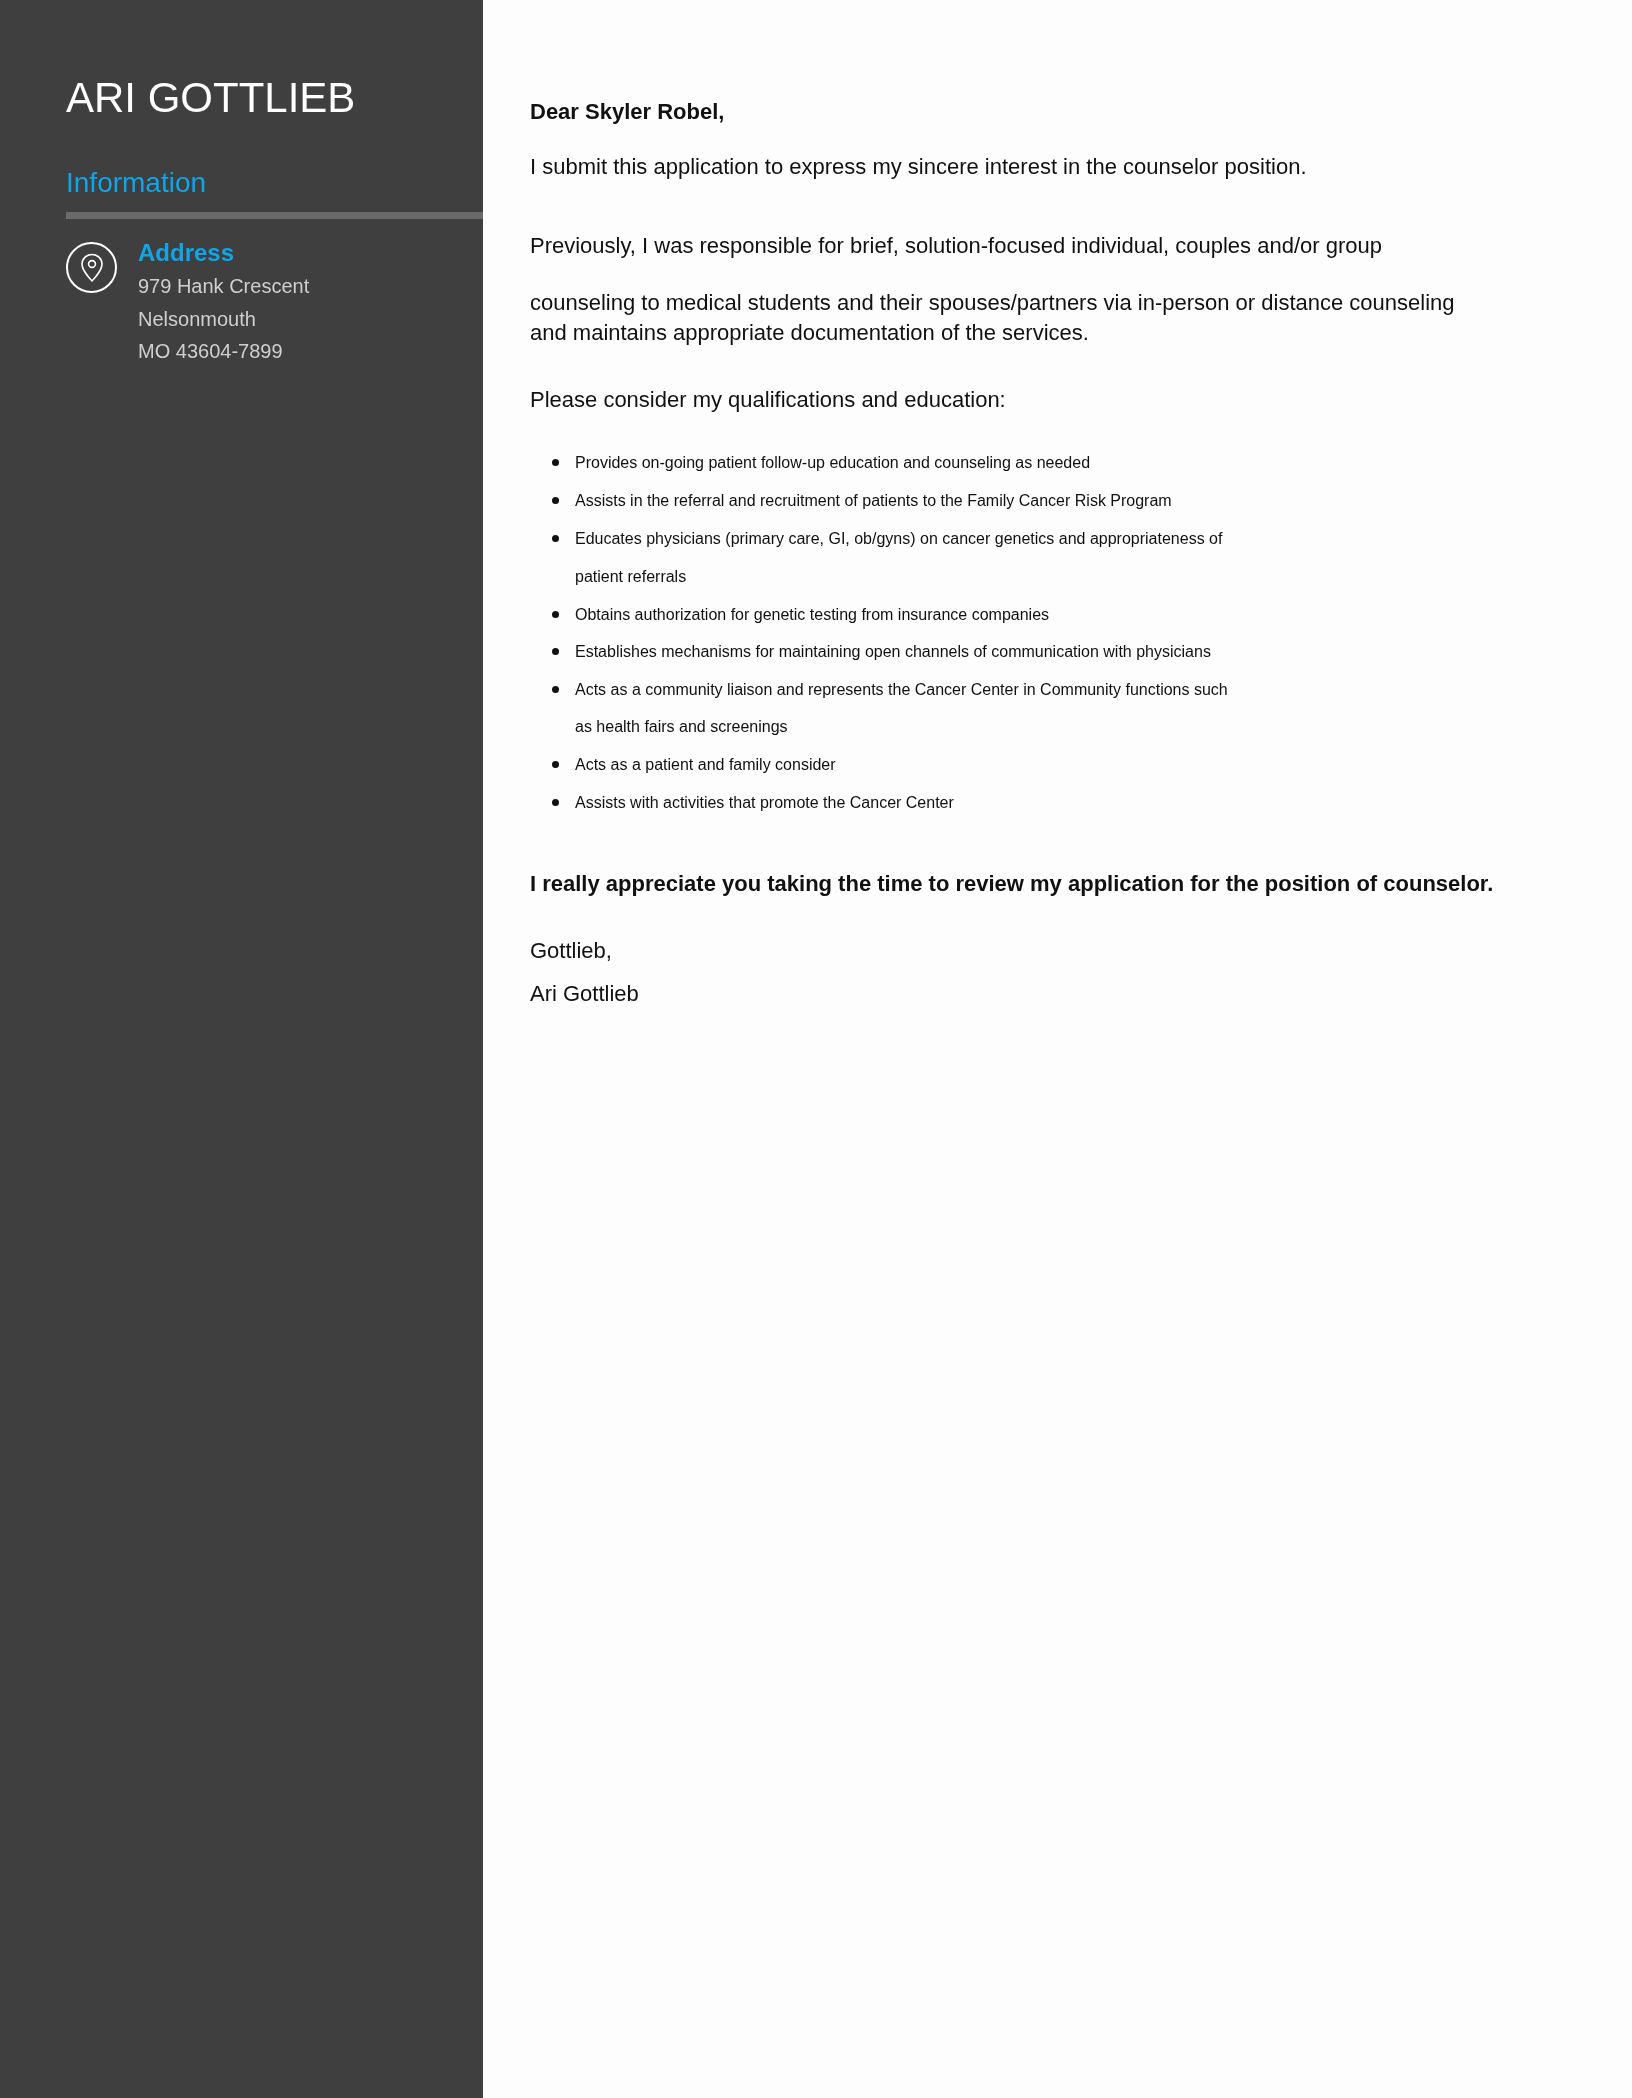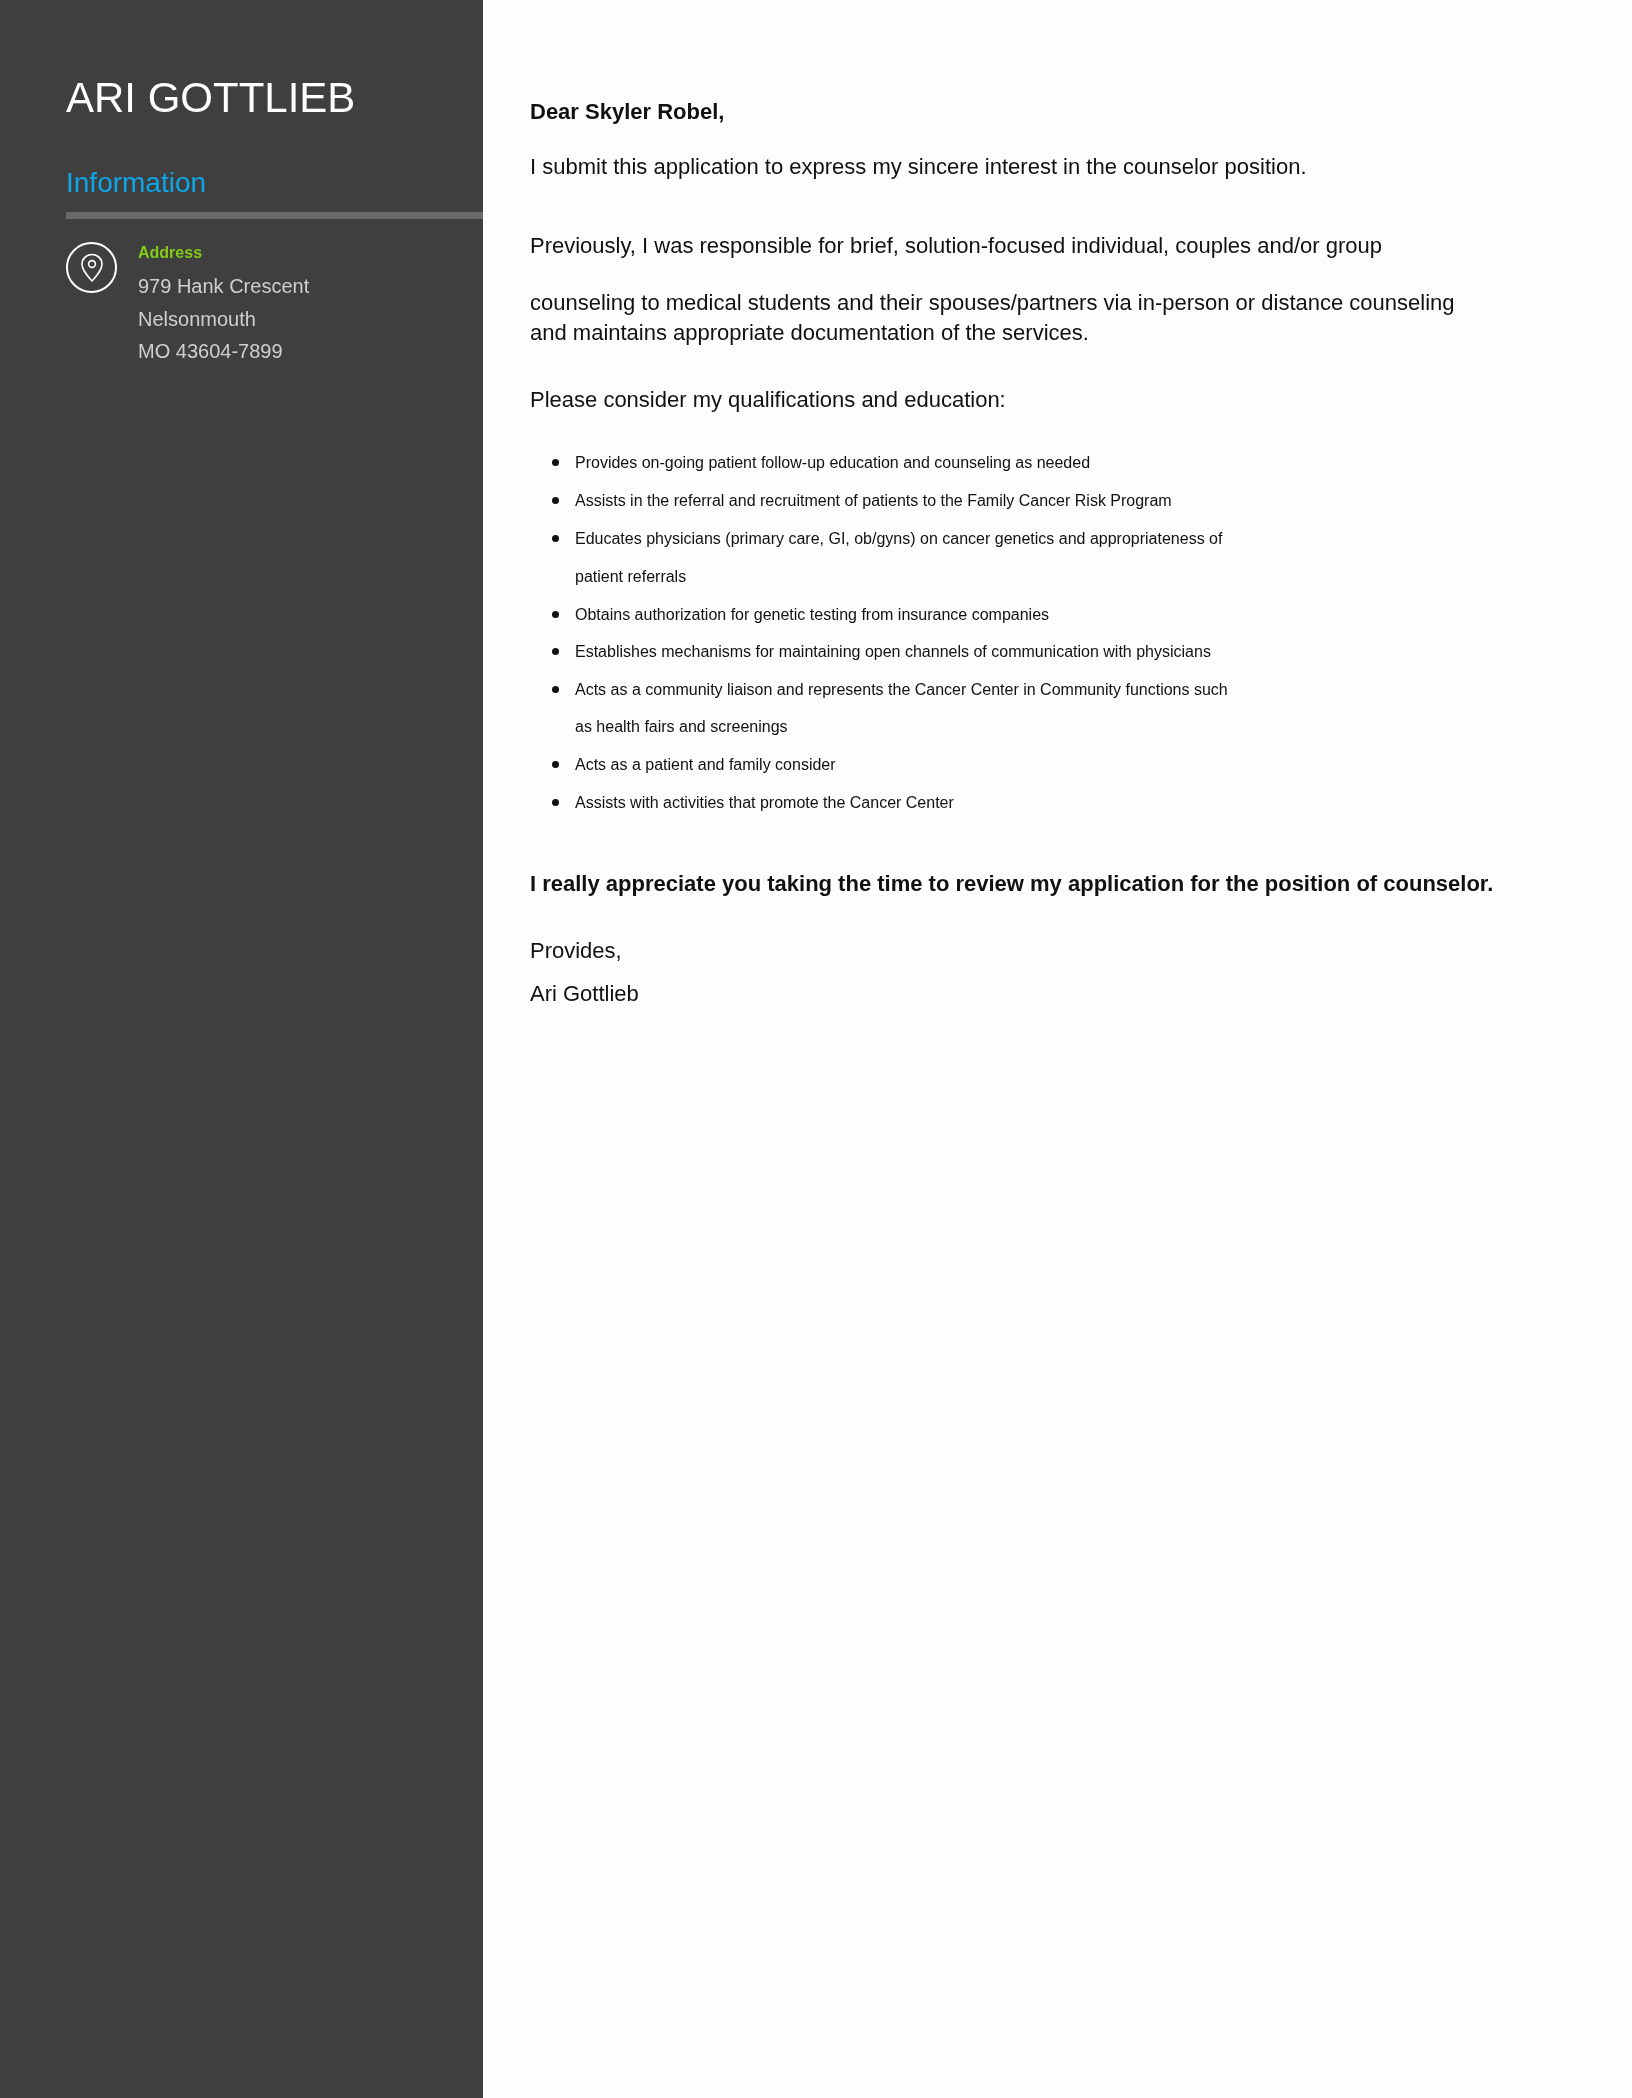--- a/index.html
+++ b/index.html
@@ -35,22 +35,22 @@
       background: #6a6a6a;
     }
     .sidebar .pin-circle {
       position: absolute; left: 66px; top: 242px;
       width: 51px; height: 51px;
       border: 2px solid #ffffff; border-radius: 50%;
     }
     .sidebar .pin-circle svg { position: absolute; left: 12px; top: 9px; }
     .sidebar .addr-label {
       position: absolute; left: 138px; top: 238px;
-      font-size: 16px; line-height: 30px; font-weight: 700;
-      color: #84cc16; white-space: nowrap;
+      font-size: 24px; line-height: 30px; font-weight: 700;
+      color: #0ea5e9; white-space: nowrap;
     }
     .sidebar .addr-line {
       position: absolute; left: 138px;
       font-size: 20px; line-height: 28px;
       color: #cfcfcf; white-space: nowrap;
     }
     .main {
       position: absolute; left: 530px; top: 0;
       width: 1060px;
     }
@@ -134,15 +134,15 @@
       <span class="bullet-dot" style="top:761px"></span>
       <div class="bline" style="top:750px">Acts as a patient and family consider</div>
     </div>
     <div>
       <span class="bullet-dot" style="top:799px"></span>
       <div class="bline" style="top:788px">Assists with activities that promote the Cancer Center</div>
     </div>
   </div>
 
   <div class="line bold" style="top:869px">I really appreciate you taking the time to review my application for the position of counselor.</div>
-  <div class="line" style="top:936px">Provides,</div>
+  <div class="line" style="top:936px">Gottlieb,</div>
   <div class="line" style="top:979px">Ari Gottlieb</div>
 </div>
 
 </body></html>

